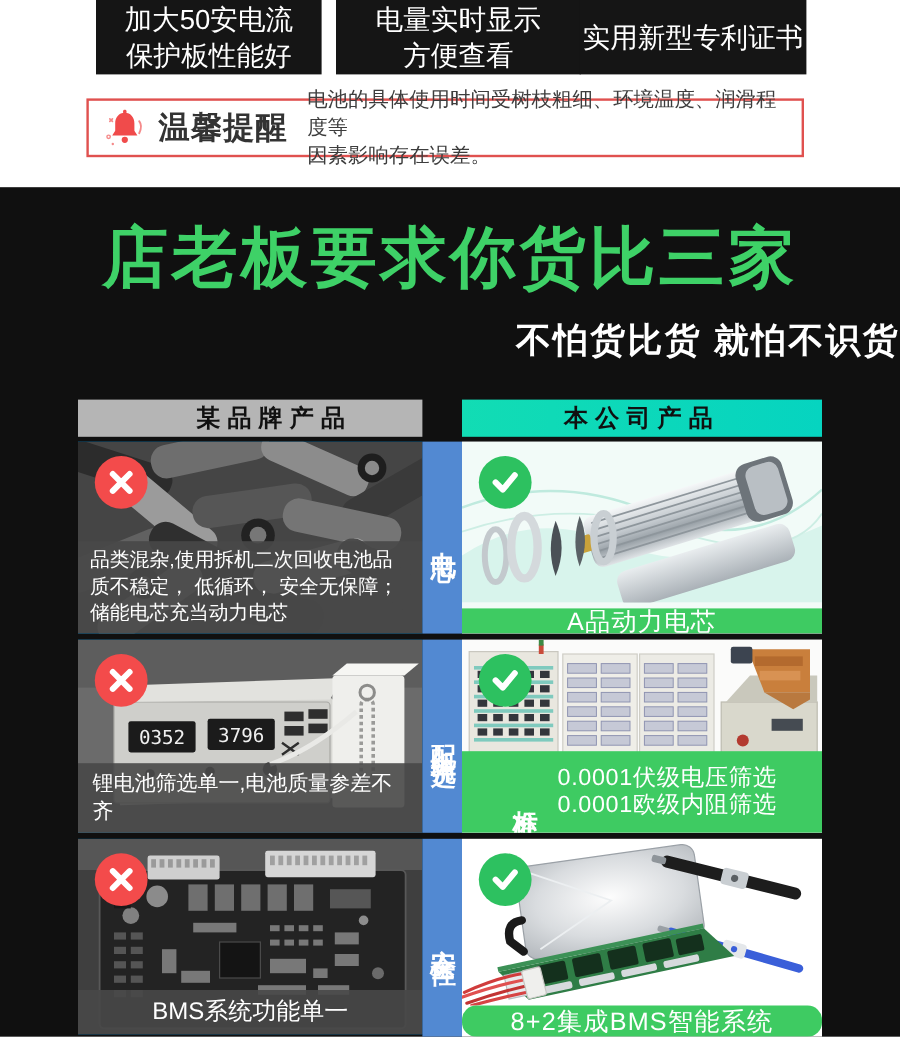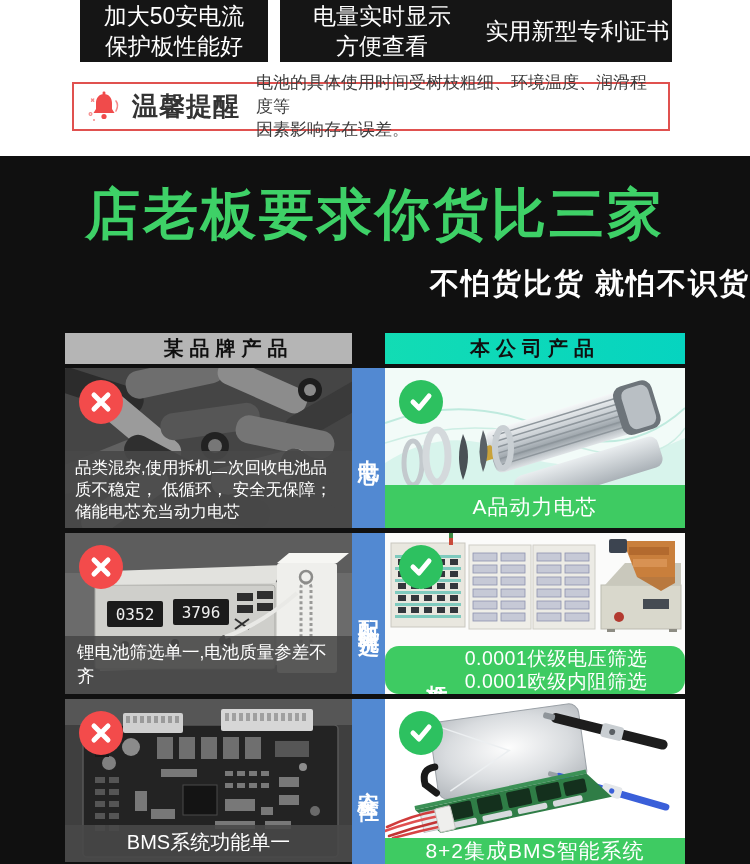--- a/index.html
+++ b/index.html
@@ -159,21 +159,21 @@
     <ellipse cx="52" cy="88" rx="11" ry="26" fill="none" stroke="#d4d9dc" stroke-width="7"></ellipse>
     <path d="M78 66 q10 22 0 46 q-8-22 0-46z" fill="#4a5056"></path>
     <path d="M98 62 q9 20 0 42 q-7-20 0-42z" fill="#5a6166"></path>
     <ellipse cx="118" cy="80" rx="8" ry="20" fill="none" stroke="#c9cfd3" stroke-width="6"></ellipse>
   </svg>
   <div class="badge-circle badge-check">
     <svg width="26" height="26" viewBox="0 0 26 26">
         <path d="M5 13 L11 19 L21 7" stroke="#ffffff" stroke-width="5" fill="none" stroke-linecap="round" stroke-linejoin="round"></path>
       </svg>
   </div>
-  <div class="green-bar" style="height:43px;">A品动力电芯</div>
+  <div class="green-bar" style="height:21px;">A品动力电芯</div>
 </div>
 
 <div class="abs photo-cell" style="left:65px; top:533px; width:287px; height:161px;">
   <svg width="287" height="161" viewBox="0 0 287 161">
     <rect width="287" height="161" fill="#6b6b6b"></rect>
     <rect x="0" y="0" width="287" height="40" fill="#5d5d5d"></rect>
     <path d="M30 52 L205 44 L215 52 L215 132 L35 138 Z" fill="#d6d6d2"></path>
     <rect x="30" y="52" width="180" height="84" rx="3" fill="#cfcfcb" stroke="#a8a8a4" stroke-width="1"></rect>
     <path d="M30 52 L45 38 L220 32 L210 50 Z" fill="#e2e2de"></path>
     <rect x="42" y="68" width="56" height="26" rx="2" fill="#1b1b1b"></rect>
@@ -286,21 +286,21 @@
     <rect x="258" y="66" width="26" height="10" fill="#454b52"></rect>
     <circle cx="234" cy="84" r="5" fill="#b33a30"></circle>
     <rect x="222" y="96" width="8" height="3" fill="#8e8d84"></rect>
       <rect x="284" y="96" width="8" height="3" fill="#8e8d84"></rect>
   </svg>
   <div class="badge-circle badge-check">
     <svg width="26" height="26" viewBox="0 0 26 26">
         <path d="M5 13 L11 19 L21 7" stroke="#ffffff" stroke-width="5" fill="none" stroke-linecap="round" stroke-linejoin="round"></path>
       </svg>
   </div>
-  <div class="green-block" style="height:48px;border-radius:14px;">
+  <div class="green-block" style="height:68px;">
     <span class="std-label">标准</span>
     <span class="std-lines">
       <span class="std-line">0.0001伏级电压筛选</span>
       <span class="std-line">0.0001欧级内阻筛选</span>
     </span>
   </div>
 </div>
 
 <div class="abs photo-cell" style="left:65px; top:699px; width:287px; height:163px;">
   <svg width="287" height="163" viewBox="0 0 287 163">
@@ -442,14 +442,14 @@
       <path d="M4 137 Q 30 128 56 122" stroke="#c23434"></path>
       <path d="M8 139 Q 34 132 58 127" stroke="#d64444"></path>
     </g>
     <rect x="52" y="108" width="16" height="24" rx="2" fill="#efefed" stroke="#c5c5c1" stroke-width="1" transform="rotate(-14 60 120)"></rect>
   </svg>
   <div class="badge-circle badge-check">
     <svg width="26" height="26" viewBox="0 0 26 26">
         <path d="M5 13 L11 19 L21 7" stroke="#ffffff" stroke-width="5" fill="none" stroke-linecap="round" stroke-linejoin="round"></path>
       </svg>
   </div>
-  <div class="green-bar" style="height:26px;">8+2集成BMS智能系统</div>
+  <div class="green-bar" style="height:26px;border-radius:12px;">8+2集成BMS智能系统</div>
 </div>
 
 </body></html>

